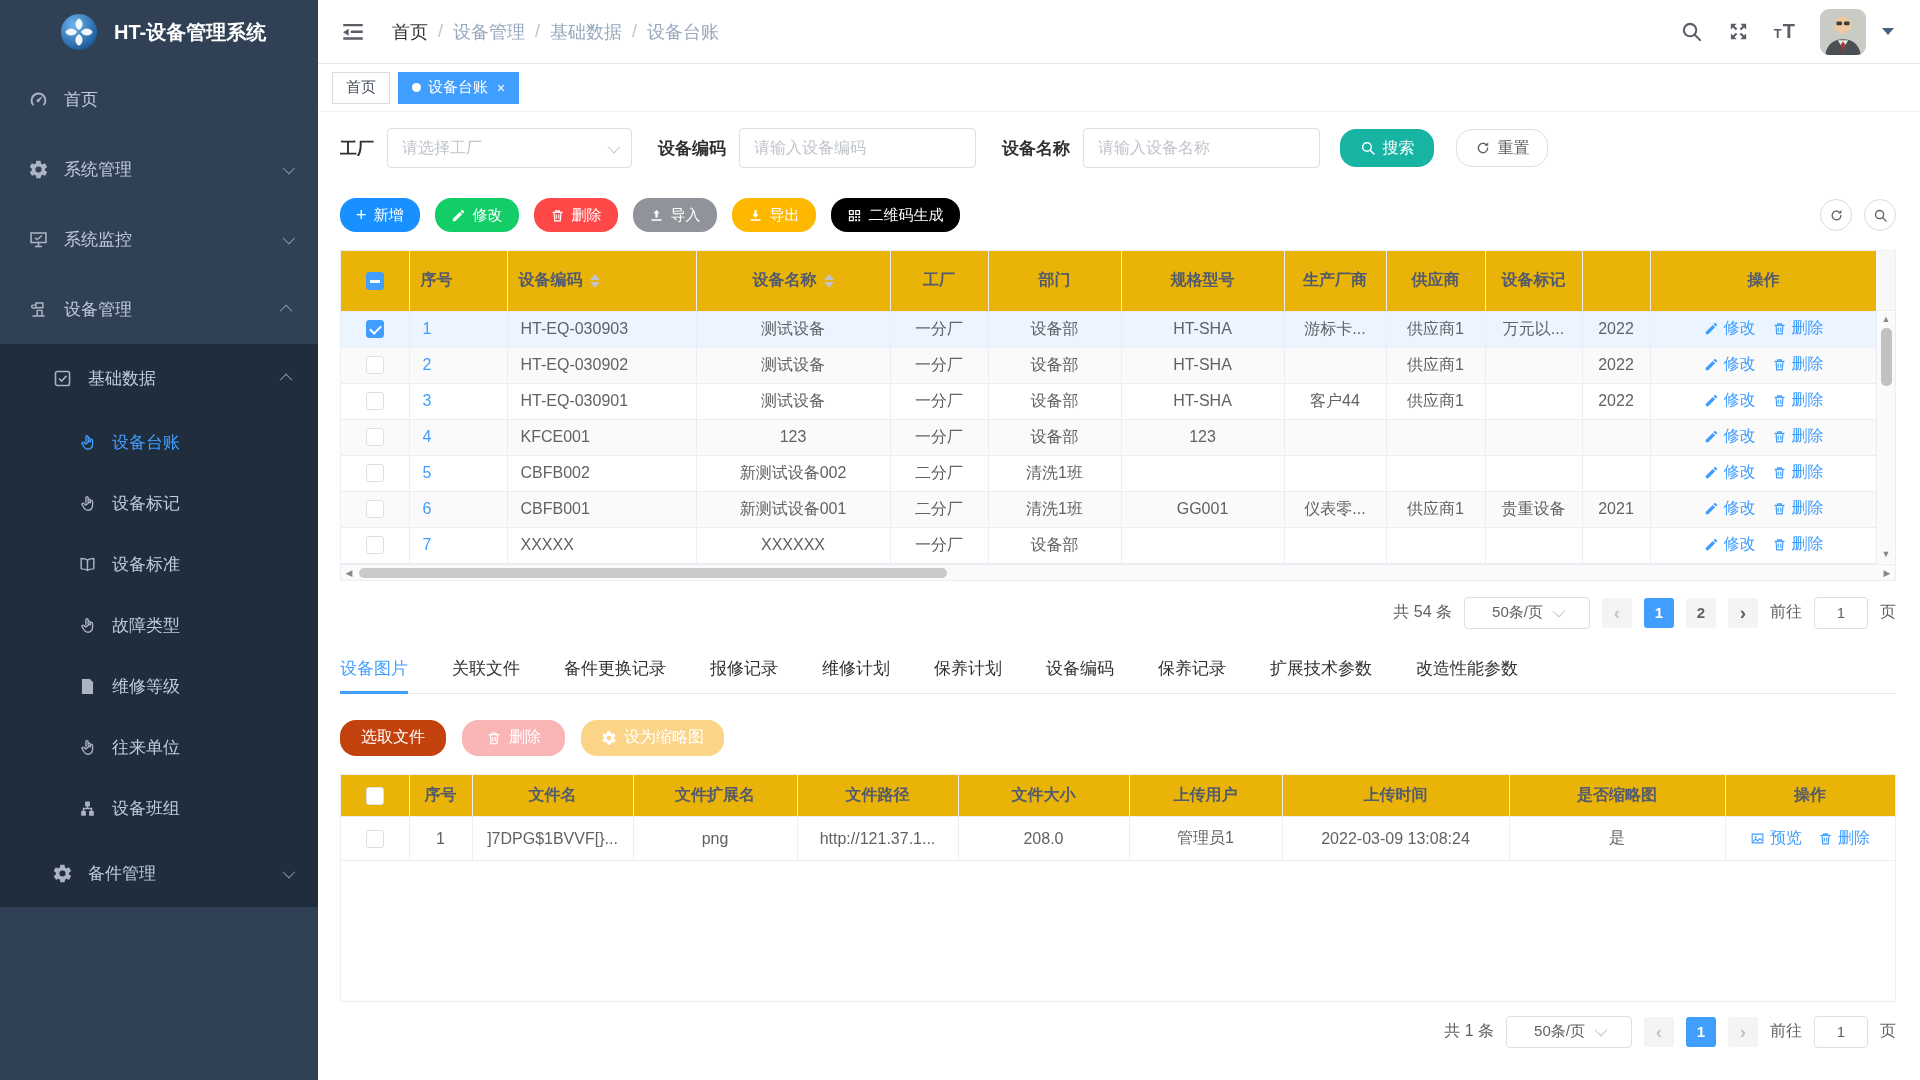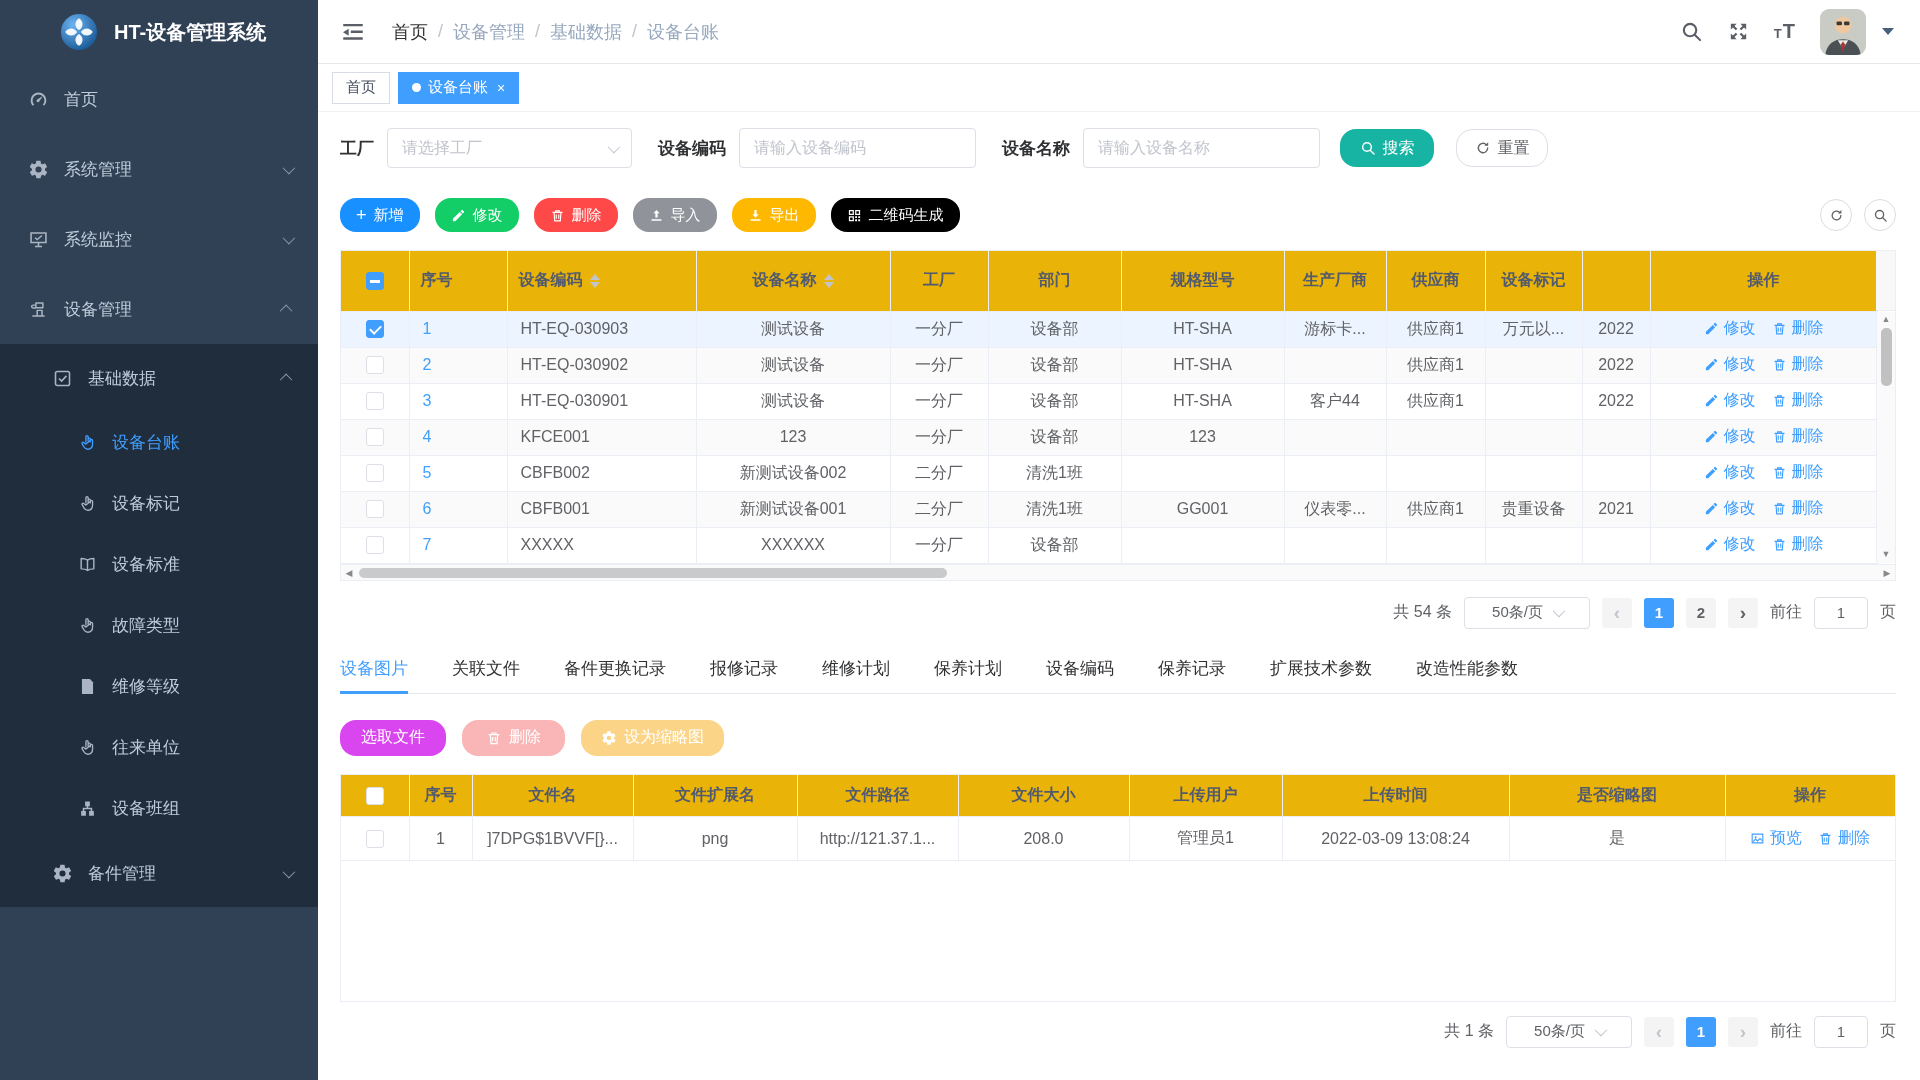--- a/index.html
+++ b/index.html
@@ -120,21 +120,21 @@
 
   
   .detail-tabs { margin-top:16px; display:flex; gap:44px; border-bottom:1px solid #e4e7ed; flex-shrink:0; }
   .dtab { position:relative; padding-bottom:13px; font-size:17px; color:#303133; cursor:pointer; white-space:nowrap; }
   .dtab.active { color:#409eff; }
   .dtab.active::after { content:""; position:absolute; left:0; right:0; bottom:-1px; height:3px; background:#409eff; }
 
   
   .file-toolbar { margin-top:26px; display:flex; gap:16px; flex-shrink:0; }
   .fbtn { height:36px; font-size:16px; color:#fff; }
-  .b-pick { background:#d946ef; padding:0 21px; }
+  .b-pick { background:#c2410c; padding:0 21px; }
   .b-fdel { background:#fab6b6; padding:0 24px; cursor:not-allowed; }
   .b-thumb { background:#fbd488; padding:0 20px; cursor:not-allowed; }
   .file-wrap { margin-top:18px; border:1px solid #ebeef5; height:228px; flex-shrink:0; width:1556px; }
   .file-table { width:1554px; }
   .file-table th { height:42px; }
   .file-table td { height:44px; }
 </style>
 </head>
 <body>
 

